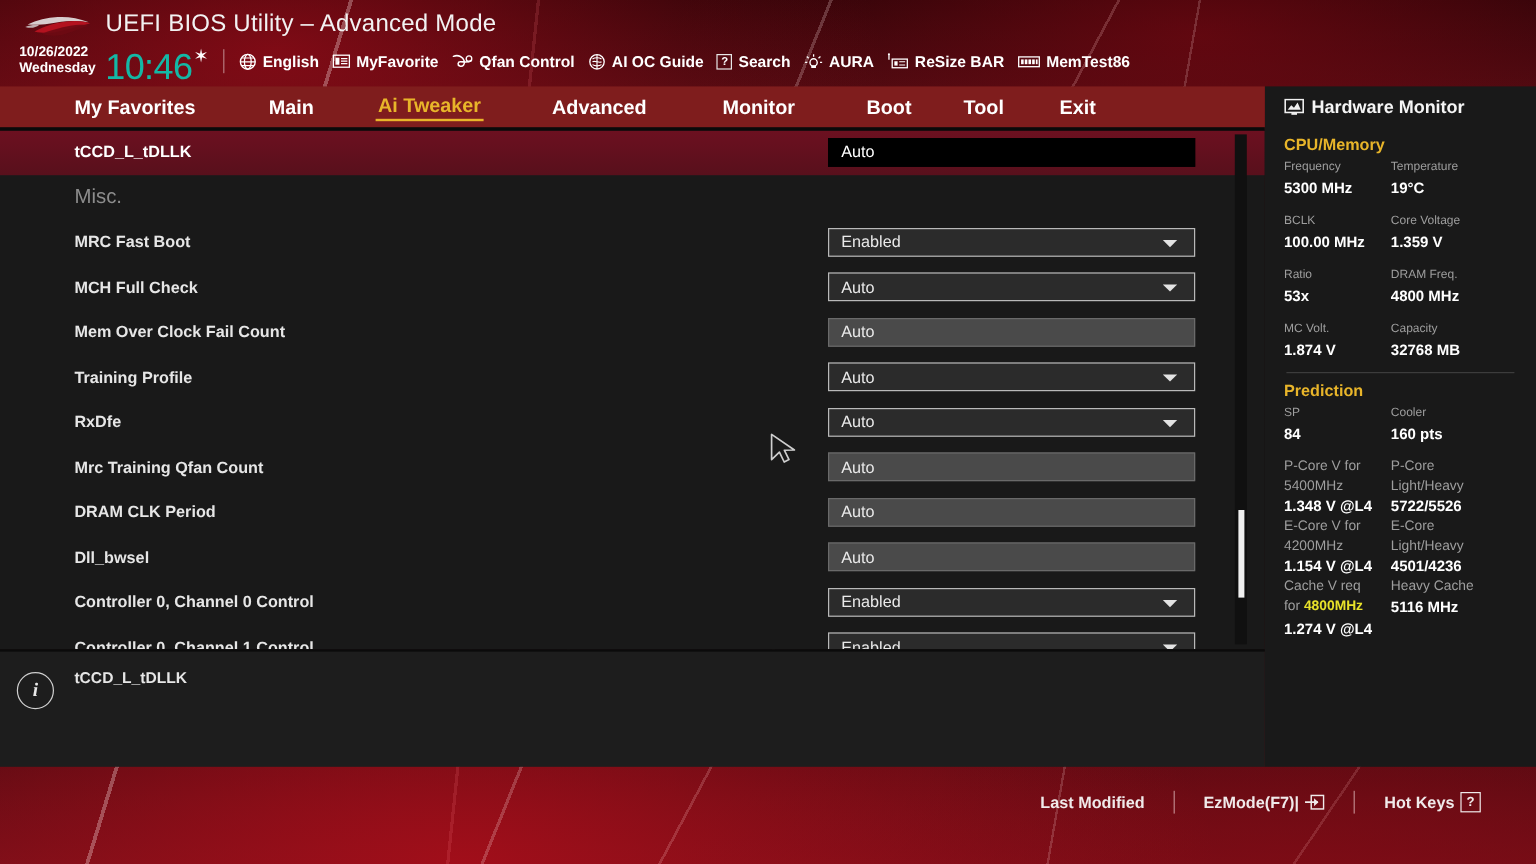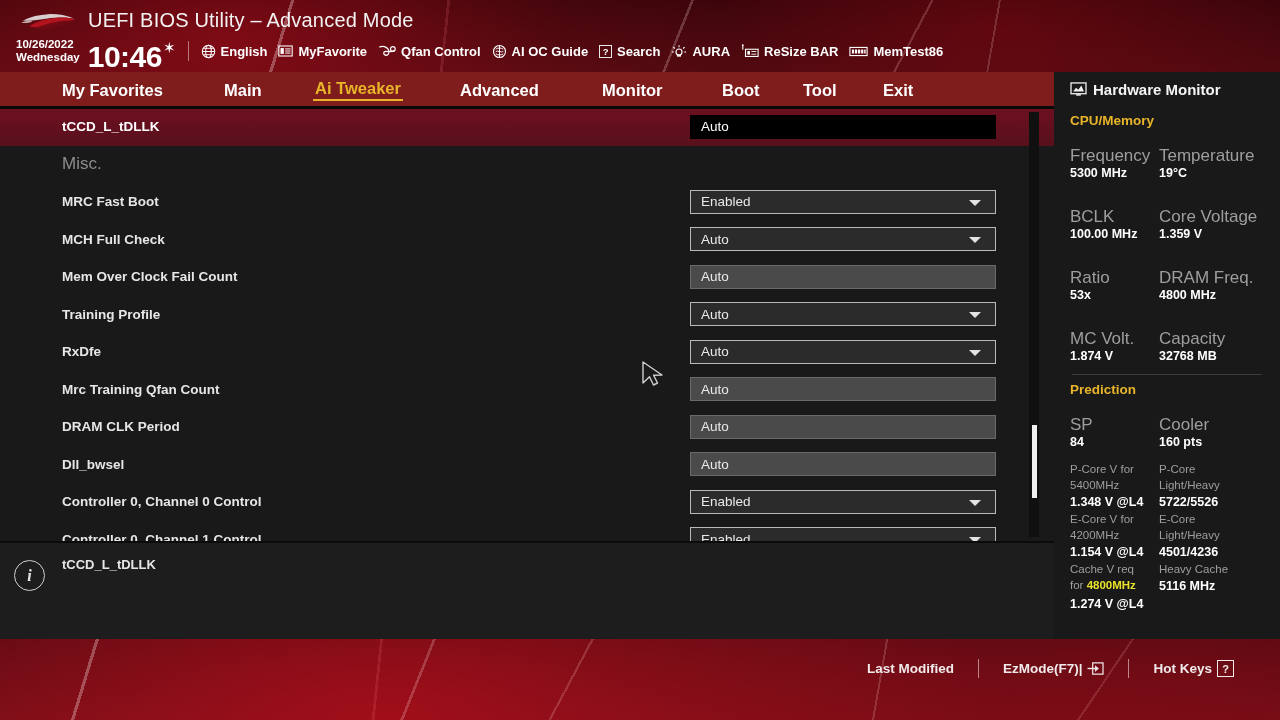--- a/index.html
+++ b/index.html
@@ -35,21 +35,21 @@
   
   .header{ position:absolute; left:0; top:0; width:1280px; height:72px; z-index:4; }
   .title-row{ position:absolute; left:20px; top:6px; display:flex; align-items:center; gap:10px; }
   .rog-logo{ width:58px; height:28px; display:block; }
   .app-title{ color:#f2f2f2; font-size:20px; font-weight:400; letter-spacing:.2px; white-space:nowrap; }
 
   .info-row{ position:absolute; left:16px; top:34px; right:0; height:34px; display:flex; align-items:center; }
   .datestack{ display:flex; flex-direction:column; justify-content:center; line-height:1.1; margin-right:8px; }
   .datestack .d1{ color:#ffffff; font-size:11.5px; font-weight:700; }
   .datestack .d2{ color:#ffffff; font-size:11.5px; font-weight:700; }
-  .clock{ color:#ffffff; font-size:30px; font-weight:700; letter-spacing:-.5px; line-height:30px;margin-top:12px; }
+  .clock{ color:#14b8a6; font-size:30px; font-weight:400; letter-spacing:-.5px; line-height:30px;margin-top:12px; }
   .gear{ margin-left:1px; margin-top:-8px; color:#ffffff; font-size:15px; line-height:1; }
   .vsep{ width:1px; height:20px; background:rgba(255,255,255,.45); margin:0 12px; }
   .tools{ display:flex; align-items:center; gap:11px; }
   .tool{ display:flex; align-items:center; gap:5px; color:#ffffff; font-size:13px; font-weight:700; white-space:nowrap; cursor:pointer; }
   .tool svg{ display:block; }
   .qmark{ display:inline-flex; align-items:center; justify-content:center;
           width:13px; height:13px; border:1px solid #e8e8e8; color:#fff; font-size:9.5px; font-weight:700; }
 
   
   .navbar{ position:absolute; left:0; top:72px; width:1054px; height:36px; background:#7f1d1d; z-index:5;
@@ -88,21 +88,21 @@
   .help-icon{ position:absolute; left:14px; top:560px; width:31px; height:31px; border:1.6px solid #cfcfcf;
               border-radius:50%; color:#e8e8e8; font-size:16px; font-weight:700; font-style:italic;
               display:flex; align-items:center; justify-content:center; z-index:4; font-family:"Liberation Serif", serif; }
   .help-text{ position:absolute; left:62px; top:557px; color:#e6e6e6; font-size:13px; font-weight:700; z-index:4; }
 
   
   .hwm{ position:absolute; left:1054px; top:72px; width:226px; height:567px; background:#191919; z-index:3; padding:0 16px; }
   .hwm-title{ display:flex; align-items:center; gap:6px; height:34px; color:#f5f5f5; font-size:15px; font-weight:700; }
   .hwm-group{ color:#e8b52a; font-size:13.5px; font-weight:700; margin-top:7px; margin-bottom:3px; }
   .grid2{ display:grid; grid-template-columns:89px 1fr; row-gap:0; }
-  .k{ color:#9e9e9e; font-size:17px; font-weight:400; line-height:17px;margin-top:16px; }
+  .k{ color:#9e9e9e; font-size:10px; font-weight:400; line-height:17px; }
   .v{ color:#ffffff; font-size:12.5px; font-weight:700; line-height:18px; }
   .pad{ height:10px; }
   .hr{ height:1px; background:#3c3c3c; margin:9px 2px 2px 2px; }
   .hl{ color:#e8e22a; font-weight:700; }
   .kk{ color:#9e9e9e; font-size:11.5px; font-weight:400; line-height:16px; }
 
   
   .footer{ position:absolute; left:0; top:639px; width:1280px; height:81px; z-index:4; }
   .footer-links{ position:absolute; right:22px; top:20px; display:flex; align-items:center; gap:0; }
   .flink{ color:#f0eaea; font-size:13.5px; font-weight:700; padding:0 24px; display:flex; align-items:center; gap:5px;

